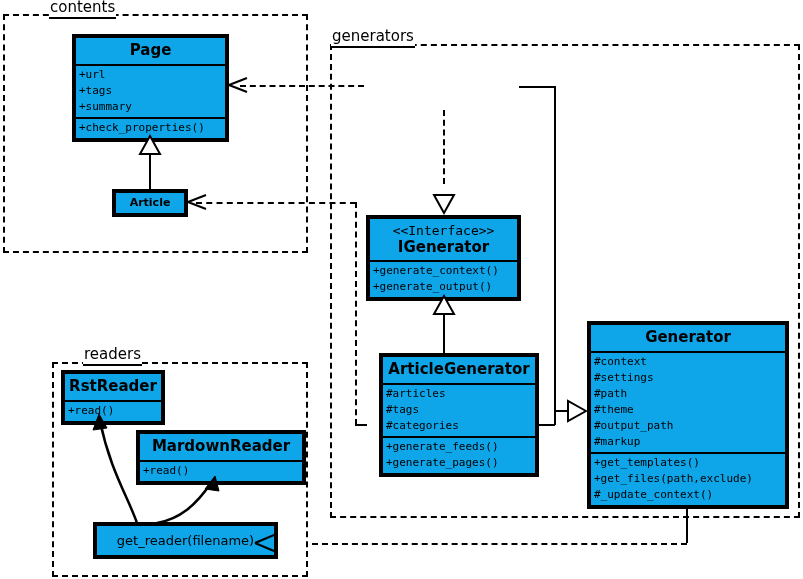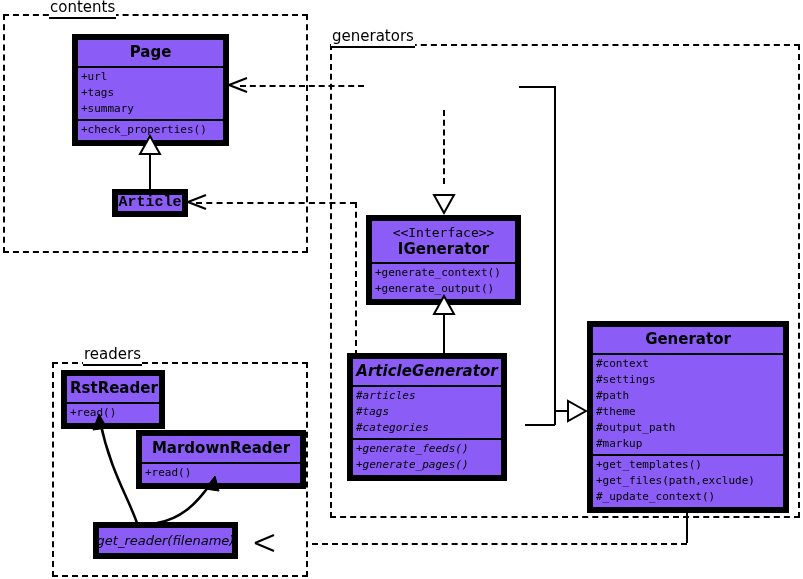--- a/index.html
+++ b/index.html
@@ -33,22 +33,22 @@
     border-bottom: 2px solid #000;
     line-height: 1.05;
     padding: 0 1px 1px 1px;
     background: #ffffff;
     z-index: 6;
   }
   
   .uml {
     position: absolute;
     box-sizing: border-box;
-    border: 6px solid #000000;
-    background: #8b5cf6;
+    border: 4px solid #000000;
+    background: #0ea5e9;
     z-index: 4;
   }
   .uml .sect {
     border-top: 2px solid #000;
     padding: 1px 3px 2px 3px;
   }
   .uml .sect:first-child {
     border-top: none;
   }
   .uml .title {
@@ -157,36 +157,36 @@
       <div class="row">+url</div>
       <div class="row">+tags</div>
       <div class="row">+summary</div>
     </div>
     <div class="sect">
       <div class="row">+check_properties()</div>
     </div>
   </div>
 
   <div class="uml plain" style="left:112px; top:189px; width:76px; height:28px;">
-    <div class="row" style="font-weight:bold; font-size:15px;font-family:Liberation Mono, monospace;">Article</div>
+    <div class="row" style="font-weight:bold; font-size:11px;">Article</div>
   </div>
 
 
   <div class="uml" style="left:366px; top:215px; width:155px;">
     <div class="sect title">
       <span class="stereo">&lt;&lt;Interface&gt;&gt;</span>
       <span>IGenerator</span>
     </div>
     <div class="sect">
       <div class="row">+generate_context()</div>
       <div class="row">+generate_output()</div>
     </div>
   </div>
 
-  <div class="uml" style="left:347px; top:353px; width:160px;font-style:italic;">
+  <div class="uml" style="left:379px; top:353px; width:160px;">
     <div class="sect title">ArticleGenerator</div>
     <div class="sect">
       <div class="row">#articles</div>
       <div class="row">#tags</div>
       <div class="row">#categories</div>
     </div>
     <div class="sect">
       <div class="row">+generate_feeds()</div>
       <div class="row">+generate_pages()</div>
     </div>
@@ -216,21 +216,21 @@
     </div>
   </div>
 
   <div class="uml" style="left:136px; top:430px; width:170px;">
     <div class="sect title">MardownReader</div>
     <div class="sect">
       <div class="row">+read()</div>
     </div>
   </div>
 
-  <div class="uml plain" style="left:93px; top:522px; width:145px; height:37px;font-style:italic;">
+  <div class="uml plain" style="left:93px; top:522px; width:185px; height:37px;">
     <div class="row">get_reader(filename)</div>
   </div>
 
   <svg class="overlay" viewBox="0 0 803 579">
 
     <polygon points="150,136 140,154 160,154" fill="#ffffff" stroke="#000" stroke-width="2"></polygon>
 
     <polygon points="444,213 434,195 454,195" fill="#ffffff" stroke="#000" stroke-width="2"></polygon>
 
     <polygon points="444,296 434,314 454,314" fill="#ffffff" stroke="#000" stroke-width="2"></polygon>

